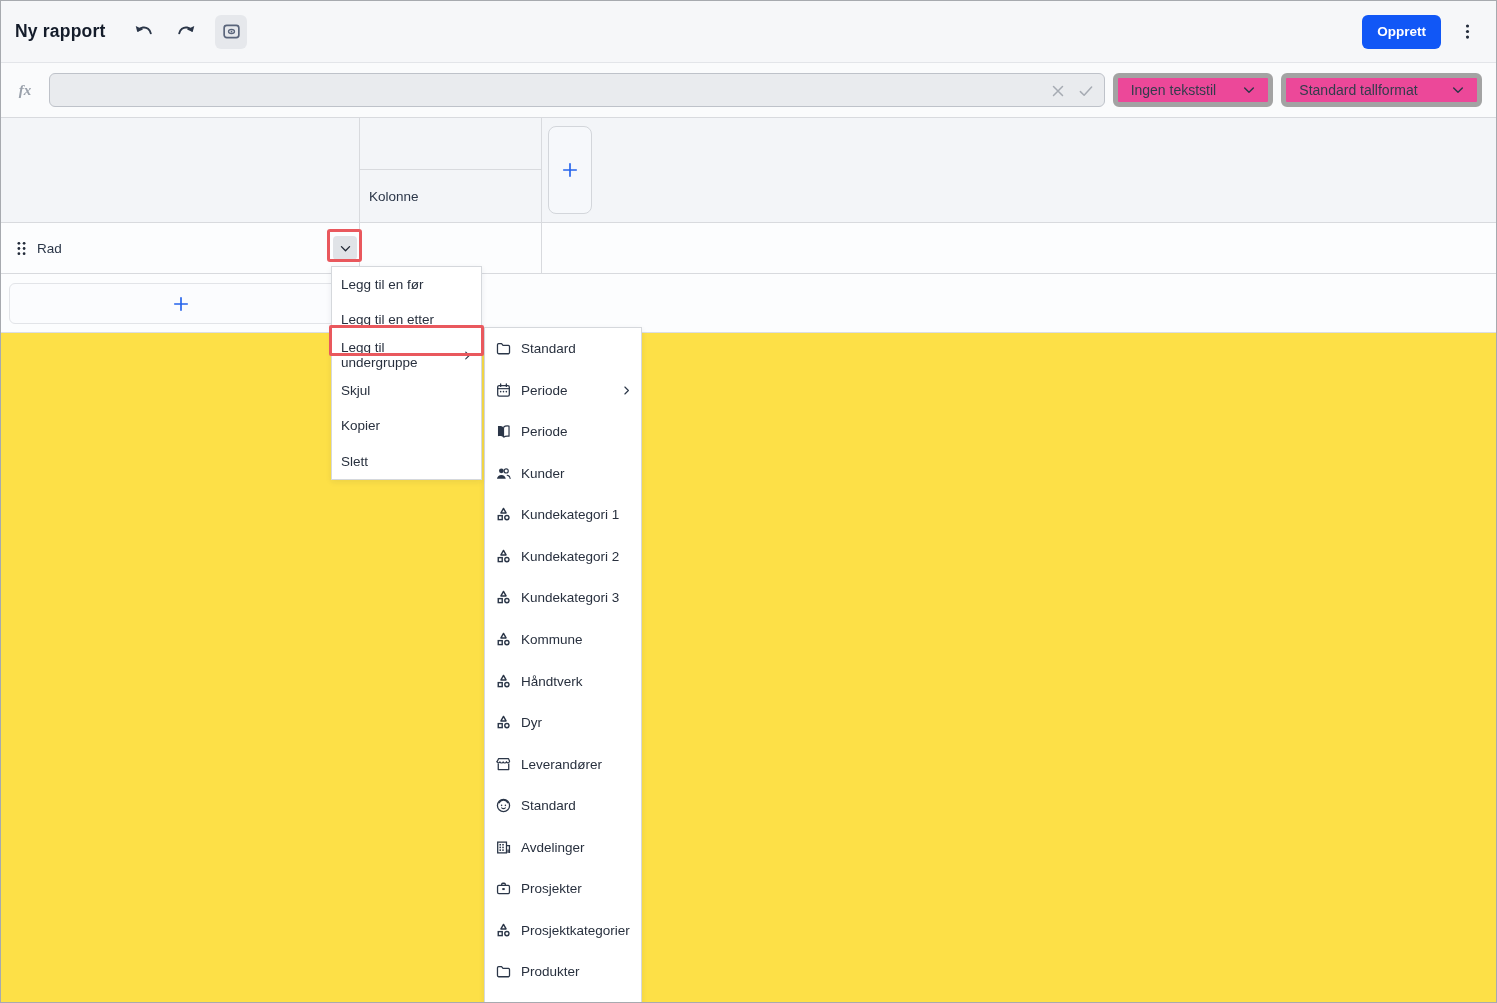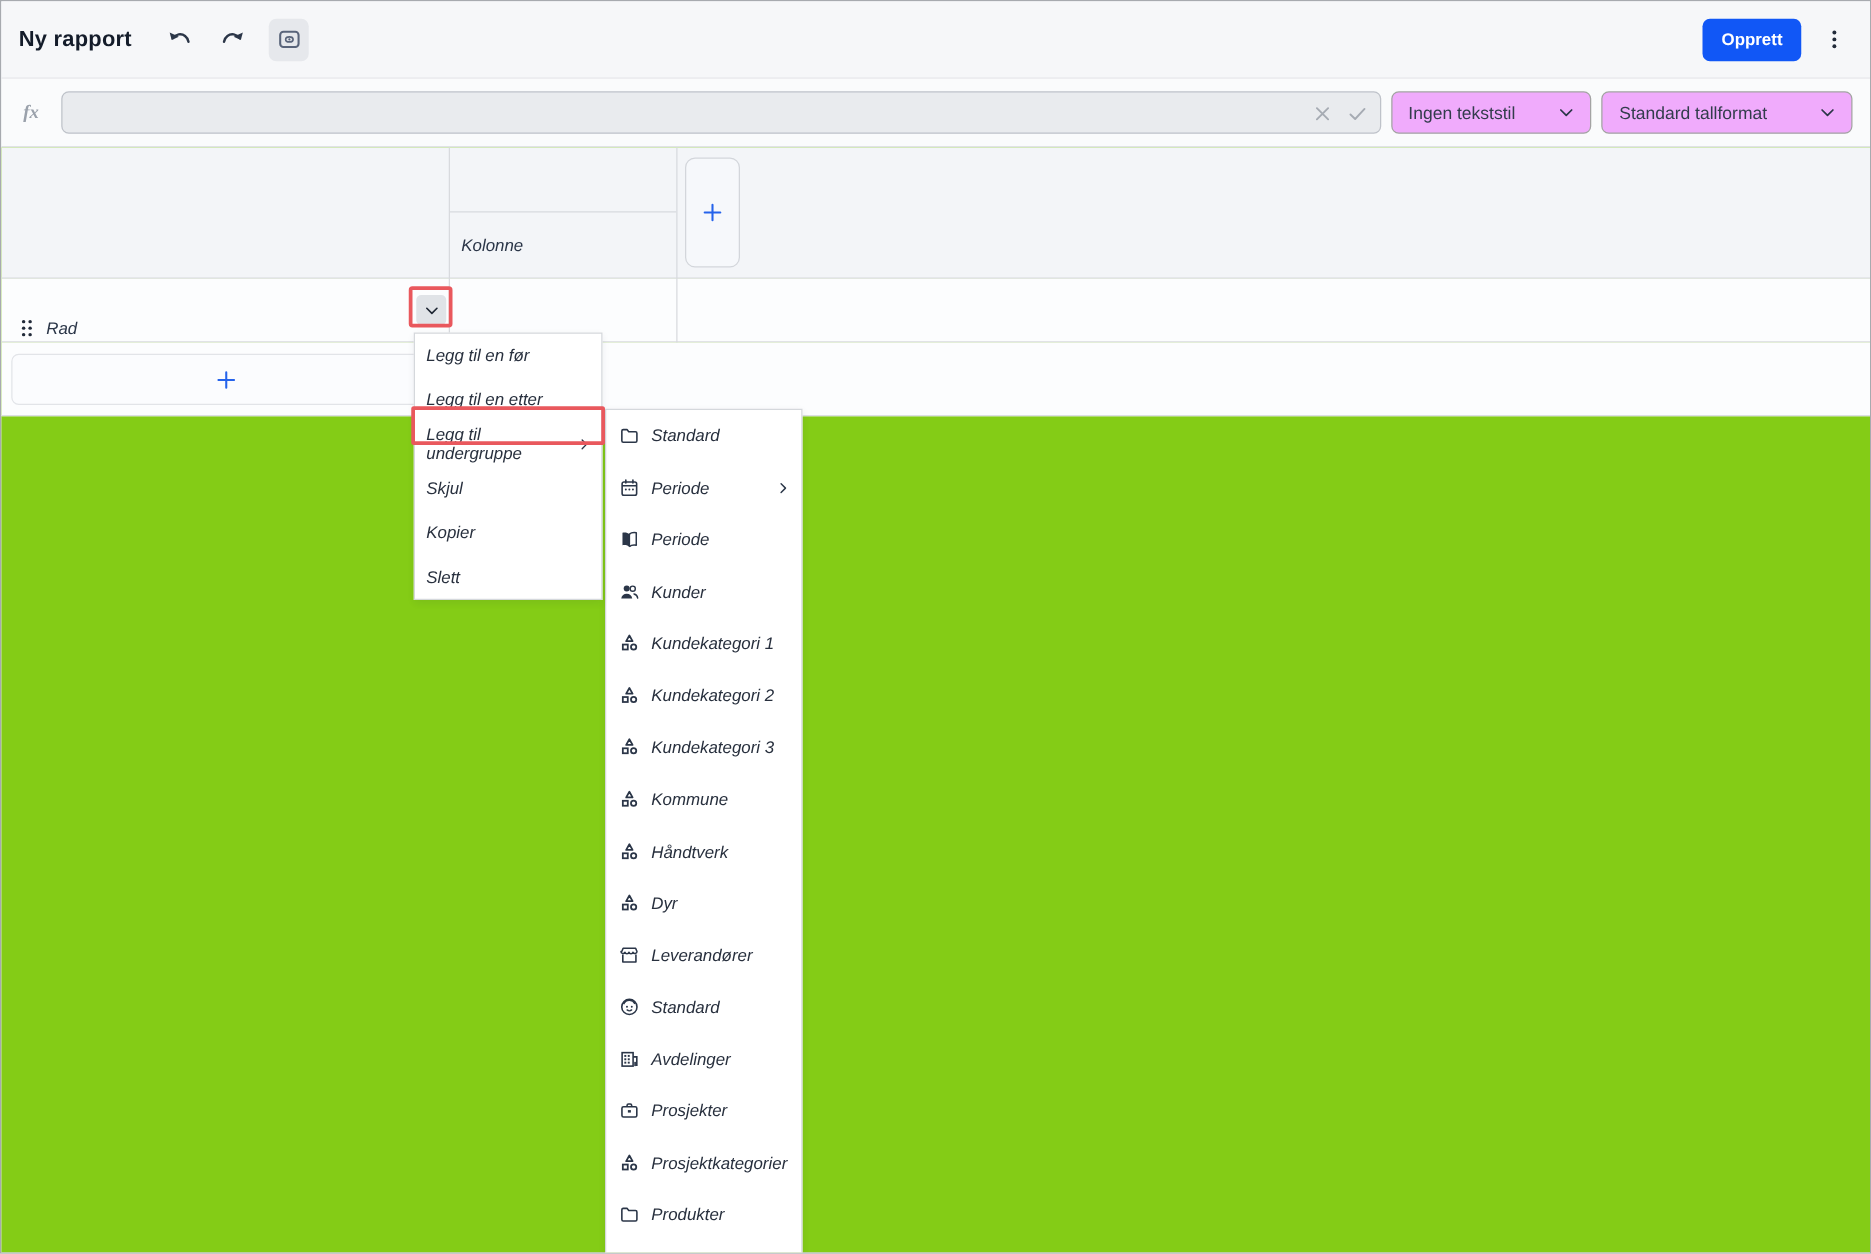--- a/index.html
+++ b/index.html
@@ -59,30 +59,30 @@
   .formula-box input {
     width: 100%; height: 100%; background: transparent; border: none; outline: none;
     padding: 0 64px 0 10px; font-size: 14px; color: #222b3a;
     font-family: "Liberation Sans", sans-serif;
   }
   .formula-box .ibox { position: absolute; top: 8px; width: 18px; height: 18px; color: #a6abb3; cursor: pointer; }
   .formula-box .ic-close { right: 37px; }
   .formula-box .ic-check { right: 9px; }
   .dropdown {
     height: 34px; margin-left: 8px; display: flex; align-items: center;
-    background: #f0abfc; border: 1px solid #a3a3a3; border-radius: 6px;
+    background: #ec4899; border: 5px solid #a3a3a3; border-radius: 6px;
     padding: 0 11px 0 13px; cursor: pointer; font-family: "Liberation Sans", sans-serif;
   }
   .dropdown .dd-label { font-size: 14px; color: #323c4c; }
   .dropdown svg { width: 16px; height: 16px; color: #2b3648; margin-left: auto; }
   .dd-textstyle { width: 161px; }
   .dd-numformat { width: 201px; margin-right: 14px; }
 
   
-  .canvas { position: relative; height: 884px; background: #84cc16; font-style: italic; }
+  .canvas { position: relative; height: 884px; background: #fde047; }
   .band-header {
     position: absolute; left: 0; top: 0; width: 100%; height: 105px;
     background: #f3f5f8; border-bottom: 1px solid #d8dade;
   }
   .band-rad {
     position: absolute; left: 0; top: 105px; width: 100%; height: 51px;
     background: #fcfdfe; border-bottom: 1px solid #d8dade;
   }
   .band-plus {
     position: absolute; left: 0; top: 156px; width: 100%; height: 59px;
@@ -94,21 +94,21 @@
   .hline-col { position: absolute; left: 359px; top: 51px; width: 181px; height: 1px; background: #d8dade; }
   .kolonne-label, .rad-label { font-size: 13.5px; color: #2b3648; }
   .kolonne-label { position: absolute; left: 368px; top: 71px; }
   .add-col-btn {
     position: absolute; left: 547px; top: 8px; width: 44px; height: 88px;
     background: #f6f8fb; border: 1px solid #d3d6db; border-radius: 8px;
     display: flex; align-items: center; justify-content: center; cursor: pointer;
   }
   .plus-glyph { width: 20px; height: 20px; color: #2563eb; }
   .rad-group {
-    position: absolute; left: 14px; top: 119px; height: 50px;
+    position: absolute; left: 14px; top: 105px; height: 50px;
     display: flex; align-items: center; gap: 9px;
   }
   .drag-handle { width: 13px; height: 17px; color: #222b3a; cursor: grab; }
   .rad-chevron-btn {
     position: absolute; left: 332px; top: 118px; width: 24px; height: 24px;
     background: #e0e3e7; border: none; border-radius: 4px;
     display: flex; align-items: center; justify-content: center; cursor: pointer;
   }
   .rad-chevron-btn svg { width: 15px; height: 15px; color: #1f2734; }
   .add-row-btn {

